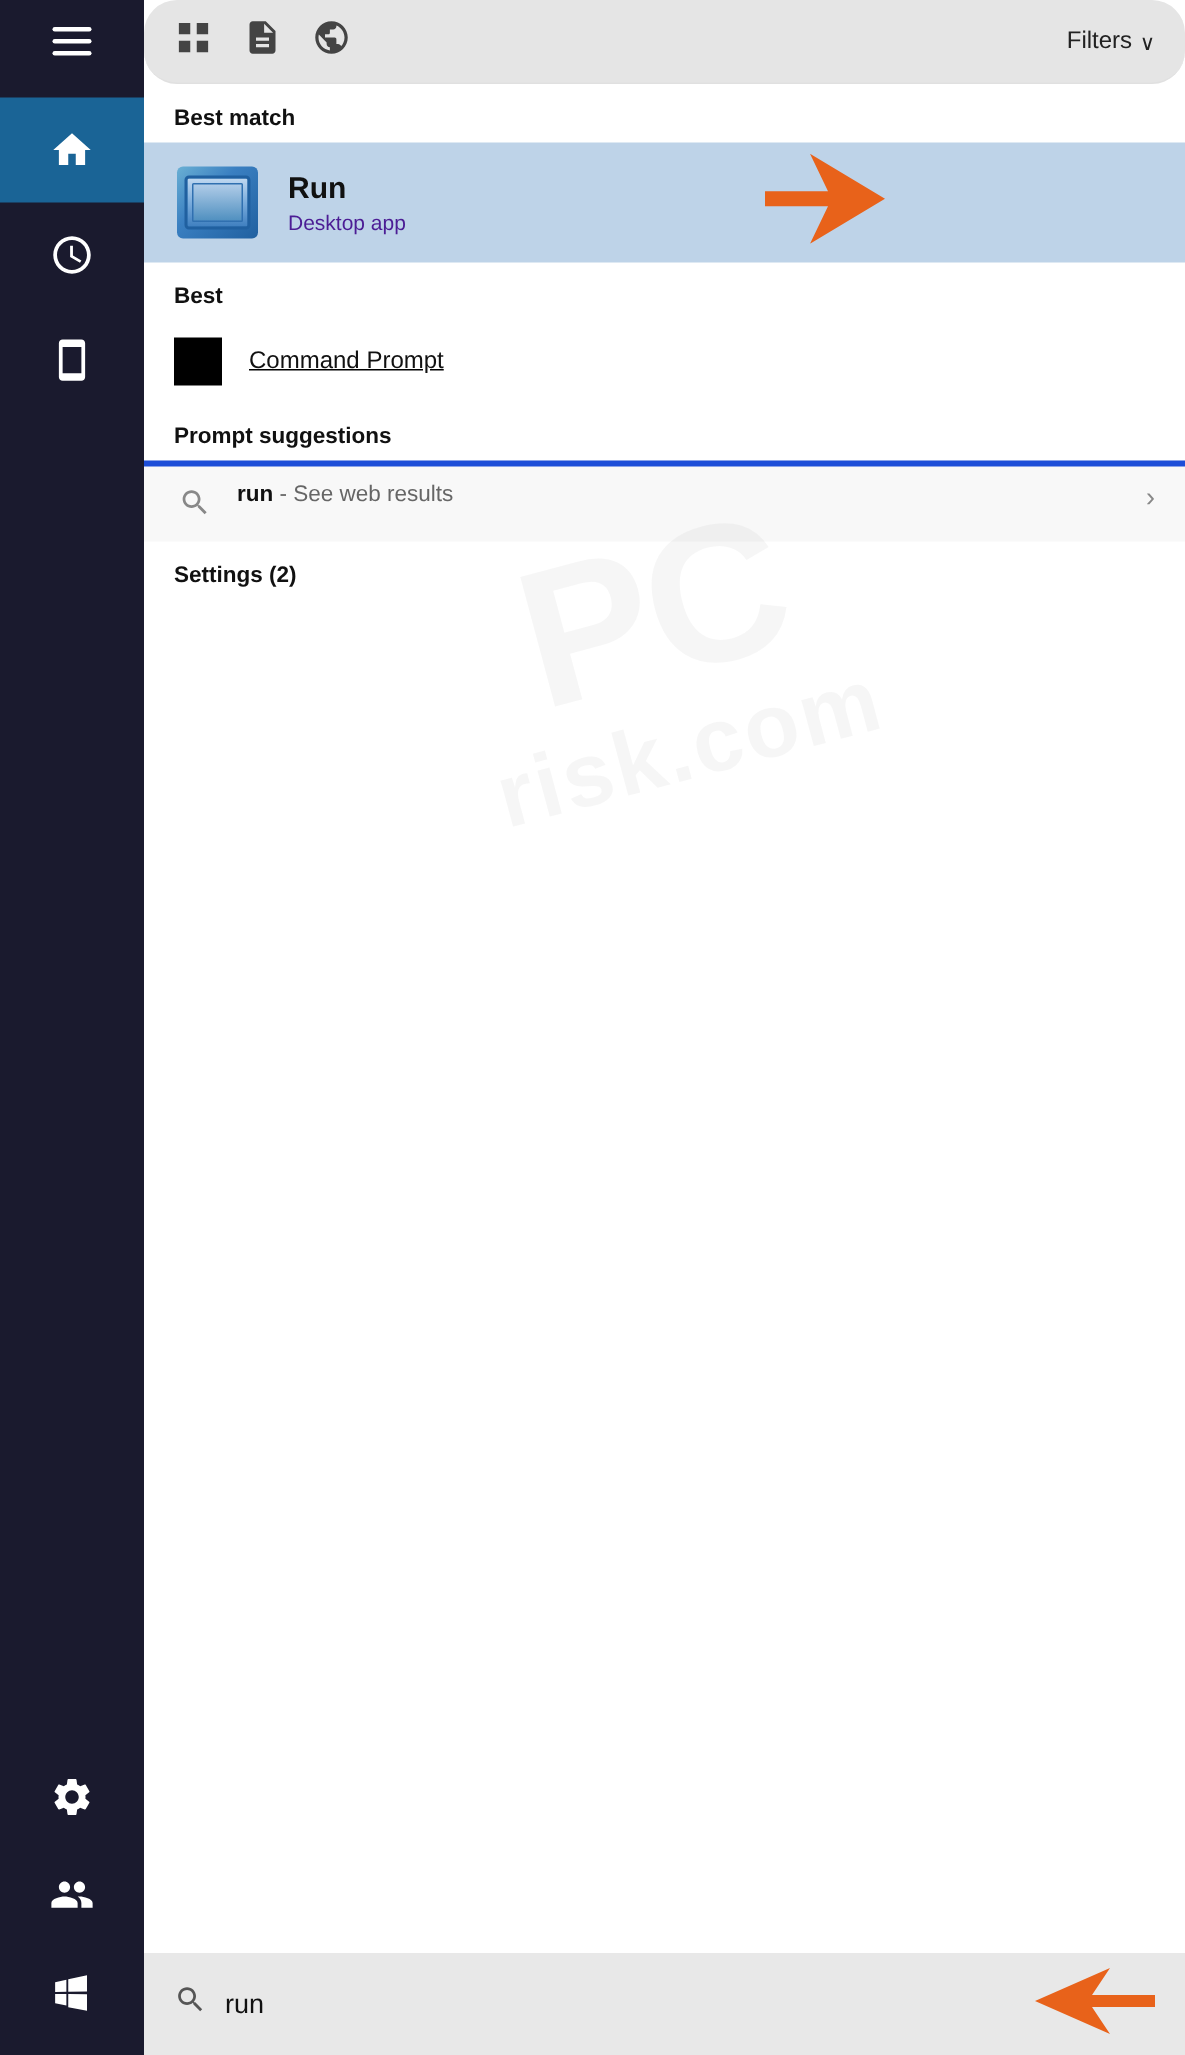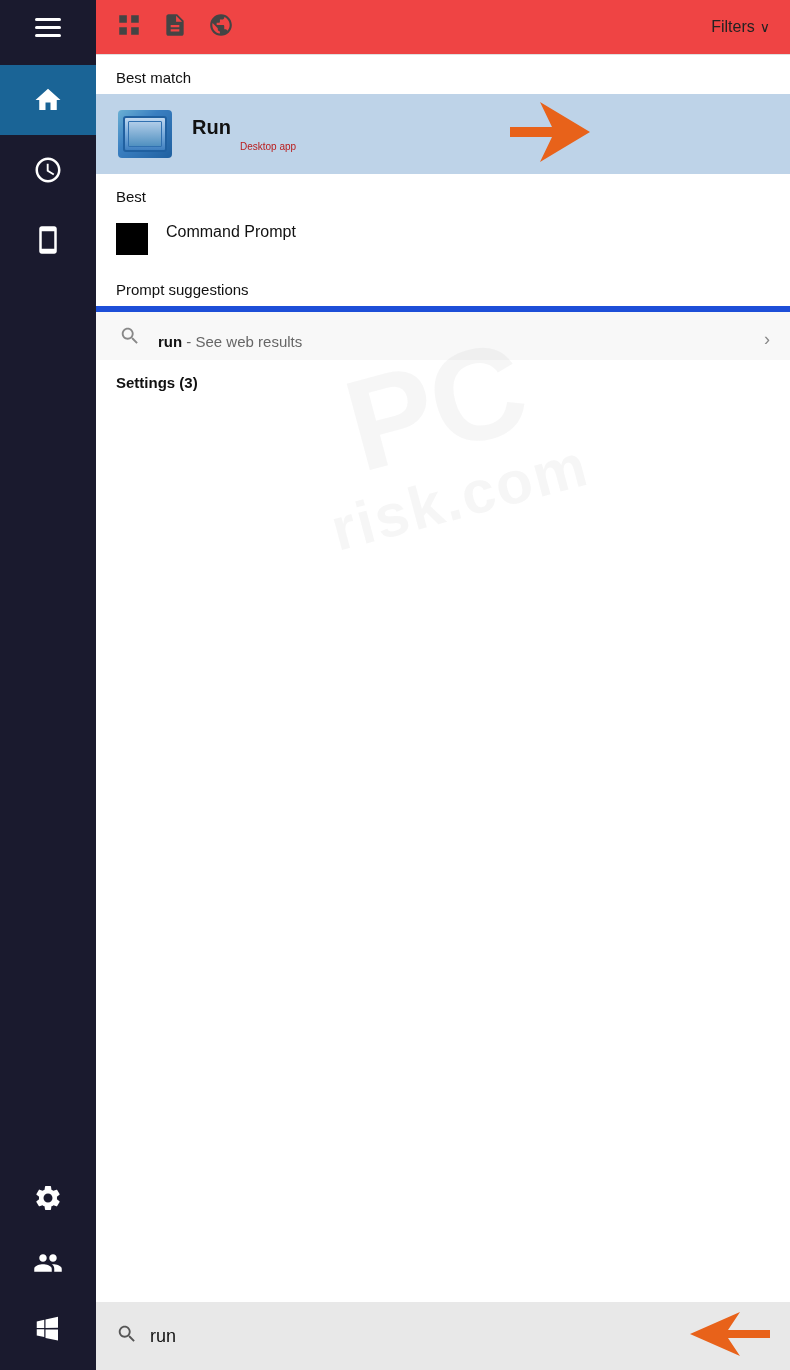--- a/index.html
+++ b/index.html
@@ -87,22 +87,23 @@
       flex-direction: column;
       background: #fff;
     }
 
     
     .topbar {
       display: flex;
       align-items: center;
       padding: 12px 20px;
       border-bottom: 1px solid #e0e0e0;
-      background: #ef4444;
+      background: #e5e5e5;
       gap: 20px;
+      border-radius: 22px;
     }
     .topbar-icons {
       display: flex;
       gap: 20px;
       align-items: center;
     }
     .topbar-icon {
       cursor: pointer;
     }
     .topbar-icon svg {
@@ -127,21 +128,21 @@
     
     .results {
       flex: 1;
       overflow-y: auto;
       background: #fff;
     }
 
     .section-label {
       padding: 14px 20px 8px 20px;
       font-size: 15px;
-      font-weight: 400;
+      font-weight: 700;
       color: #111;
     }
 
     
     .best-match-item {
       display: flex;
       align-items: center;
       padding: 12px 20px;
       background: #bed3e8;
       cursor: pointer;
@@ -189,42 +190,42 @@
     .best-match-text {
       display: flex;
       flex-direction: column;
     }
     .best-match-title {
       font-size: 20px;
       font-weight: 700;
       color: #111;
     }
     .best-match-sub {
-      font-size: 10px;
-      color: #b91c1c;
+      font-size: 14px;
+      color: #4c1d95;
       margin-top: 2px;
-      margin-left: 48px;
     }
 
     
     .arrow-annotation {
       position: absolute;
       right: 200px;
       top: 50%;
       transform: translateY(-50%);
       pointer-events: none;
     }
 
     
     .app-item {
       display: flex;
-      align-items: flex-start;
+      align-items: center;
       padding: 10px 20px;
       cursor: pointer;
       min-height: 54px;
+      text-decoration: underline;
     }
     .app-icon {
       width: 32px;
       height: 32px;
       background: #000;
       margin-right: 18px;
       flex-shrink: 0;
       display: flex;
       align-items: center;
       justify-content: center;
@@ -236,26 +237,26 @@
     }
     .app-name {
       font-size: 16px;
       color: #111;
       font-weight: 400;
     }
 
     
     .search-suggestion {
       display: flex;
-      align-items: flex-end;
+      align-items: flex-start;
       padding: 10px 20px;
       cursor: pointer;
       min-height: 54px;
       background: #f8f8f8;
-      border-top: 6px solid #1d4ed8;
+      border-top: 4px solid #1d4ed8;
     }
     .suggestion-search-icon {
       width: 28px;
       height: 28px;
       margin-right: 14px;
       flex-shrink: 0;
       color: #888;
       display: flex;
       align-items: center;
       justify-content: center;
@@ -459,21 +460,21 @@
         <svg width="22" height="22" viewBox="0 0 24 24" fill="#888">
           <path d="M15.5 14h-.79l-.28-.27C15.41 12.59 16 11.11 16 9.5 16 5.91 13.09 3 9.5 3S3 5.91 3 9.5 5.91 16 9.5 16c1.61 0 3.09-.59 4.23-1.57l.27.28v.79l5 4.99L20.49 19l-4.99-5zm-6 0C7.01 14 5 11.99 5 9.5S7.01 5 9.5 5 14 7.01 14 9.5 11.99 14 9.5 14z"></path>
         </svg>
       </div>
       <div class="suggestion-text">
         <strong>run</strong><span> - See web results</span>
       </div>
       <div class="suggestion-chevron">›</div>
     </div>
 
-    <div class="settings-section">Settings (3)</div>
+    <div class="settings-section">Settings (2)</div>
 
     <div class="watermark" style="position:absolute; top:80px; left:0; width:100%; height:600px; display:flex; flex-direction:column; align-items:center; justify-content:center; pointer-events:none; z-index:5; opacity:0.1; transform:rotate(-15deg);">
       <div style="font-size:130px; font-weight:900; color:#aaa; line-height:1; font-family:Arial;">PC</div>
       <div style="font-size:60px; font-weight:900; color:#aaa; line-height:1; font-family:Arial; letter-spacing:2px;">risk.com</div>
     </div>
 
   </div>
 
   <div class="search-bar">
     <div class="search-bar-icon">

